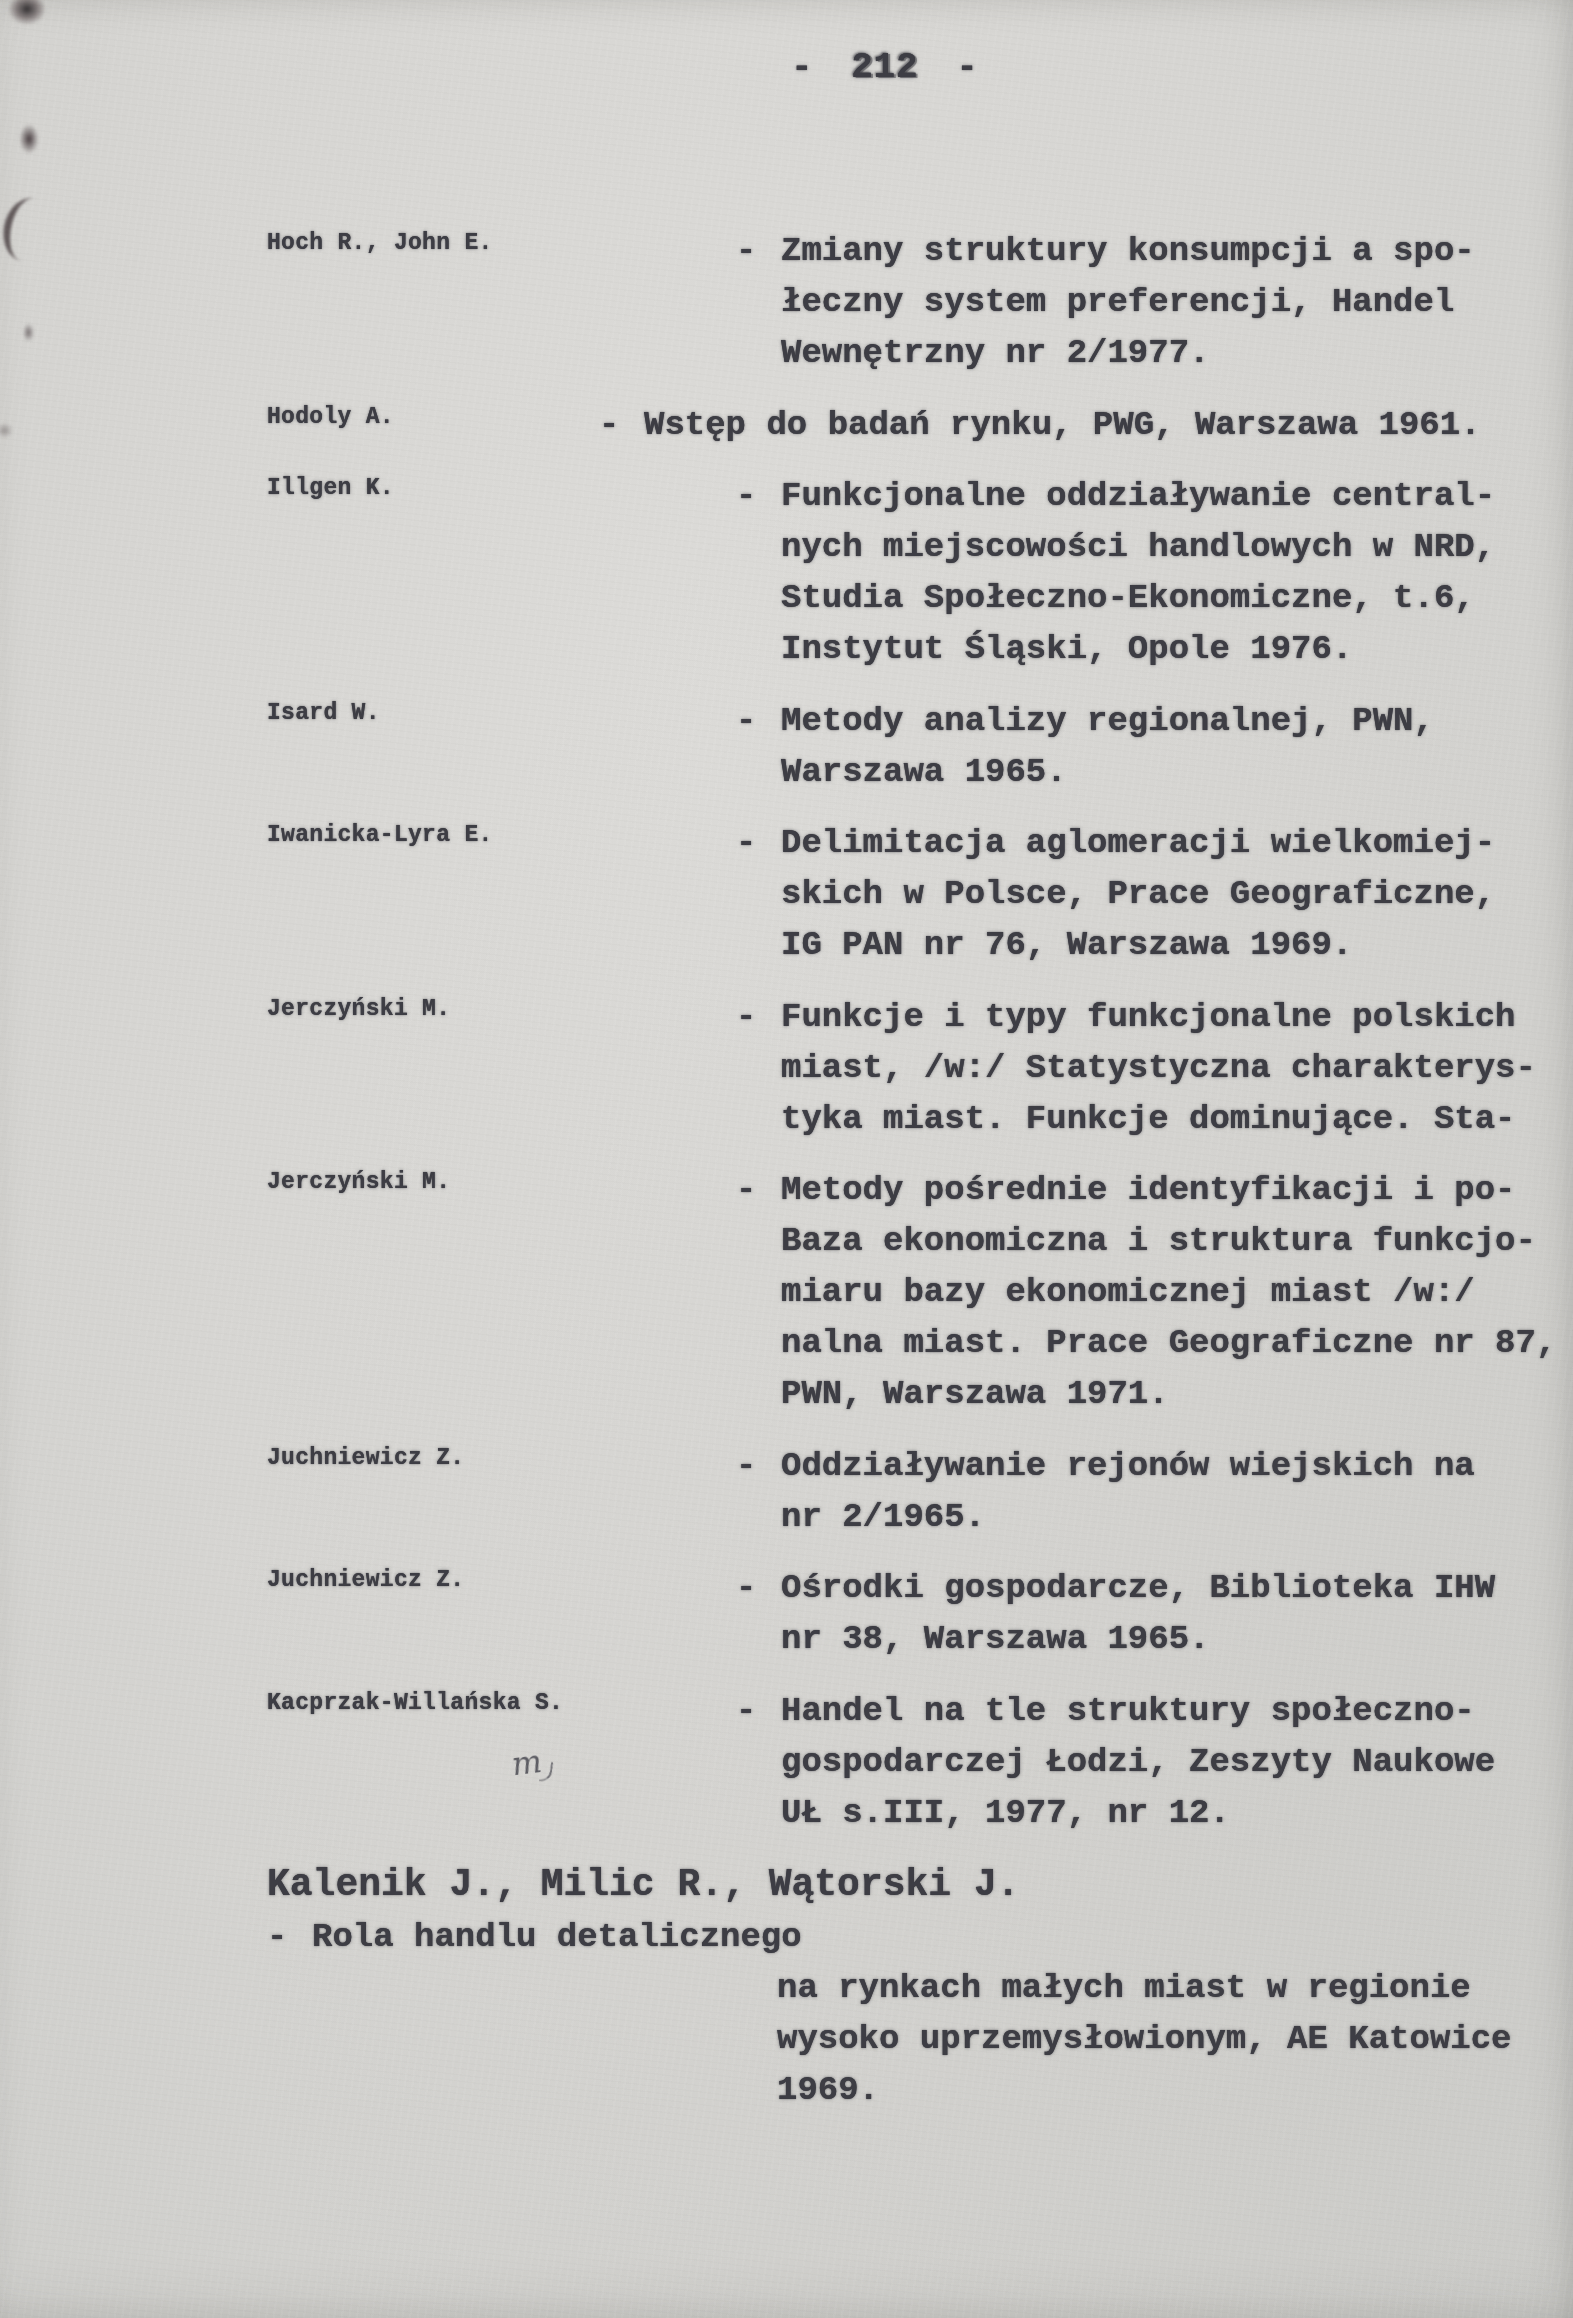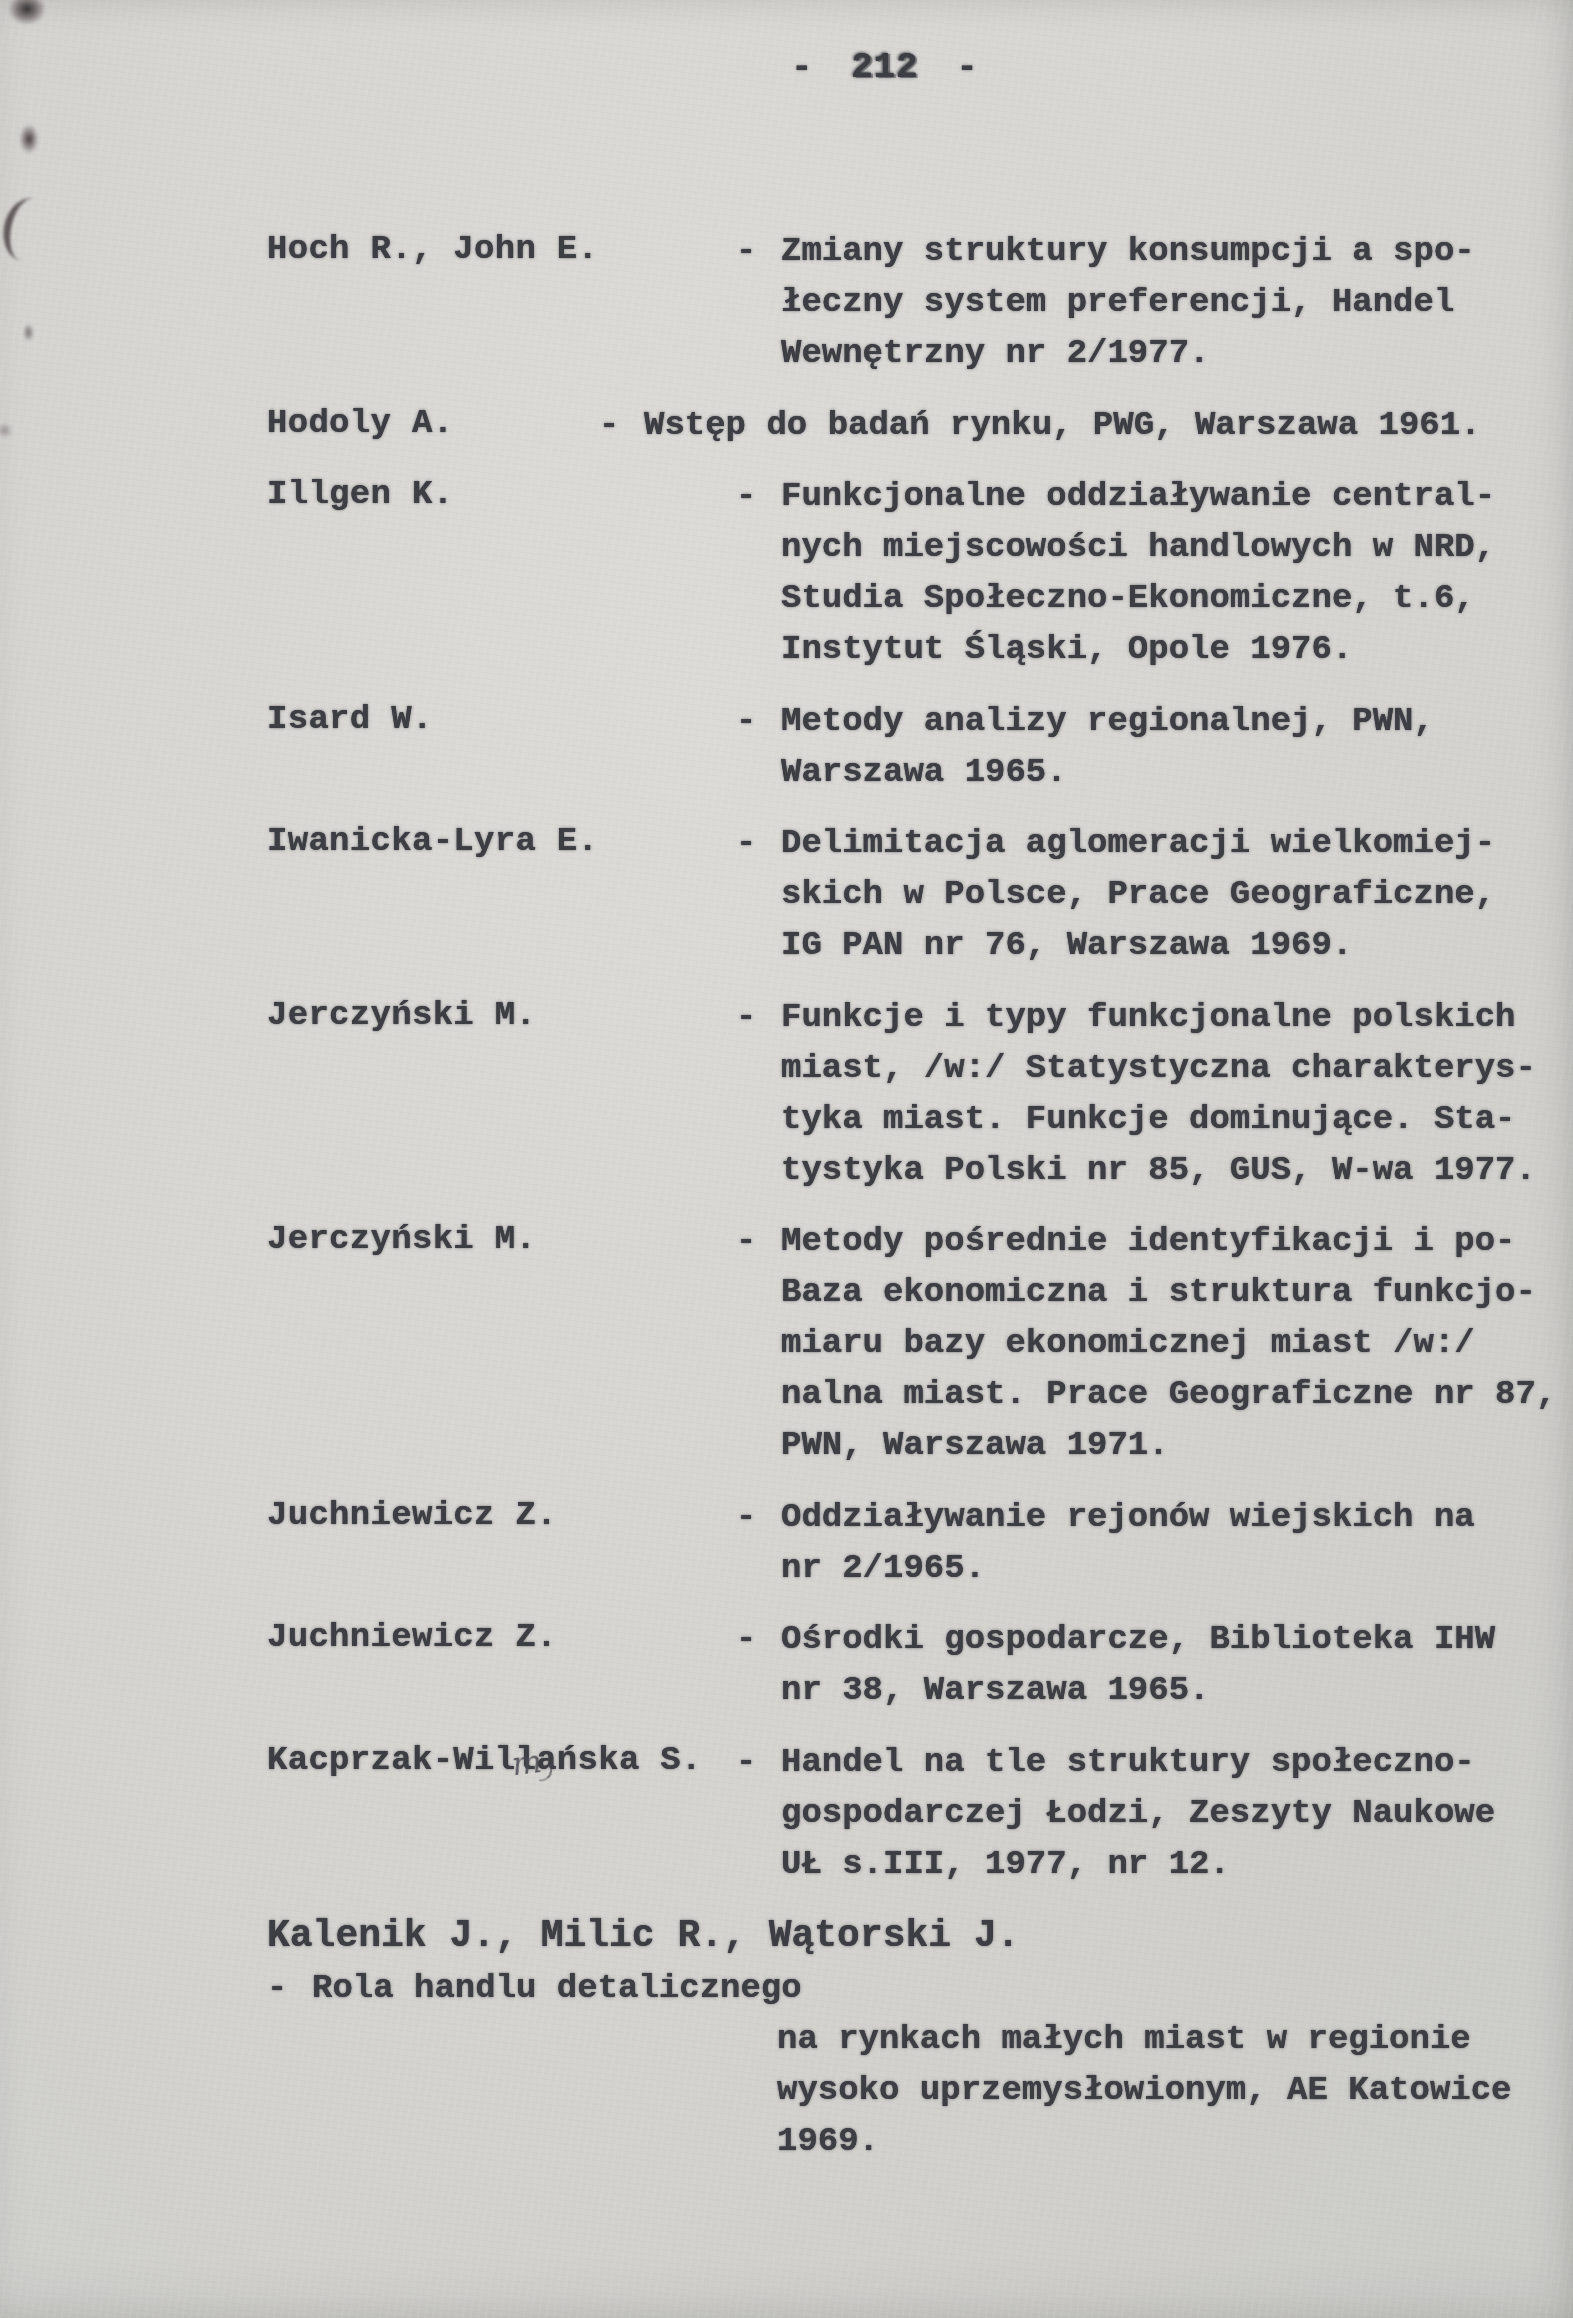--- a/index.html
+++ b/index.html
@@ -37,21 +37,21 @@
   .header .num {
     text-shadow: 2.1px 1.4px 0.7px rgba(60,60,66,0.55), -1.4px -0.7px 2.1px rgba(60,60,66,0.5),
                  0 0 4.1px rgba(60,60,66,0.6), 0 0 0.7px rgba(60,60,66,0.95);
   }
 
   
   .content { position:absolute; top:226px; left:0; right:16.4px; }
   .entry { position:relative; margin-bottom:20.5px; min-height:51px; }
   .entry .author {
     position:absolute; left:267px; top:4.1px;
-    font-size:34px; letter-spacing:0.3px; white-space:nowrap;
+    font-size:23px; letter-spacing:0.3px; white-space:nowrap;
   }
   .entry .body { margin-left:736px; font-size:34px; }
   .entry .line { line-height:51px; white-space:nowrap; }
   .entry .line.cont { padding-left:45px; }
   .entry .dash { display:inline-block; width:45px; }
 
   .entry--wide .body { margin-left:599px; }
 
   .entry--inline .body { margin-left:267px; }
   .entry--inline .line.cont { padding-left:510px; }
@@ -148,21 +148,20 @@
             <div class="line cont">skich w Polsce, Prace Geograficzne,</div>
             <div class="line cont">IG PAN nr 76, Warszawa 1969.</div>
           </div>
   </div>
         <div class="entry entry--normal">
     <span class="author">Jerczyński M.</span>
     <div class="body">
             <div class="line first"><span class="dash">-</span><span>Funkcje i typy funkcjonalne polskich</span></div>
             <div class="line cont">miast, /w:/ Statystyczna charakterys-</div>
             <div class="line cont">tyka miast. Funkcje dominujące. Sta-</div>
-            <div class="line cont">tystyka Polski nr 85, GUS, W-wa 1977.</div>
           </div>
   </div>
         <div class="entry entry--normal">
     <span class="author">Jerczyński M.</span>
     <div class="body">
             <div class="line first"><span class="dash">-</span><span>Metody pośrednie identyfikacji i po-</span></div>
             <div class="line cont">Baza ekonomiczna i struktura funkcjo-</div>
             <div class="line cont">miaru bazy ekonomicznej miast /w:/</div>
             <div class="line cont">nalna miast. Prace Geograficzne nr 87,</div>
             <div class="line cont">PWN, Warszawa 1971.</div>

